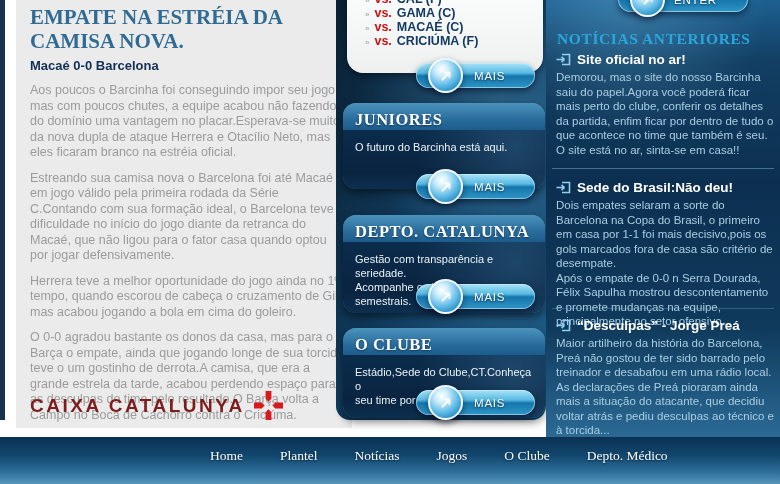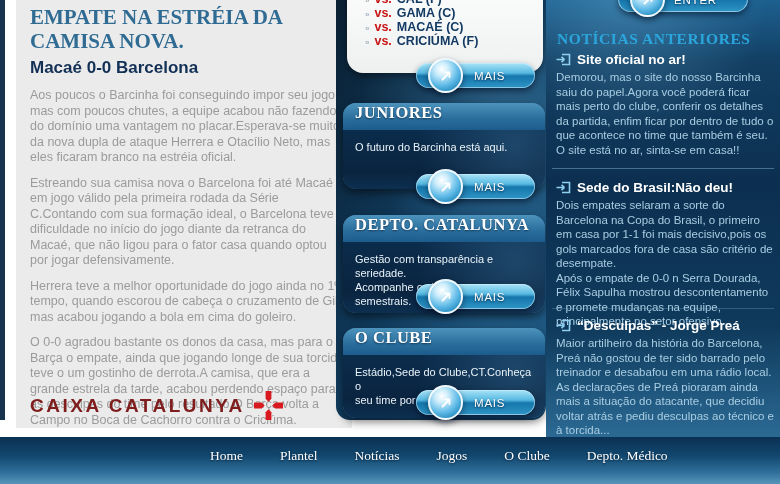--- a/index.html
+++ b/index.html
@@ -6,21 +6,21 @@
   body { background:#fff; }
   .page { position:relative; width:780px; height:484px; overflow:hidden; background:#fff;
           font-family:"Liberation Sans", sans-serif; }
 
   
   .col-left { position:absolute; left:16px; top:0; width:336px; height:428px; background:#ebebeb; }
   .left-strip { position:absolute; left:0; top:0; width:5px; height:420px; background:#17334e; }
   .article { position:absolute; left:14px; top:6px; width:318px; }
   .article-title { font-family:"Liberation Serif", serif; font-weight:bold; font-size:21px;
                    line-height:1.12; color:#2f6b93; }
-  .article-subtitle { margin-top:5px; font-size:17px; font-weight:bold; color:#122f55; }
+  .article-subtitle { margin-top:5px; font-size:13px; font-weight:bold; color:#122f55; }
   .article p { margin:10px 0 0; font-size:12.5px; line-height:15.5px; color:#9b9b9b; }
   .sponsor { position:absolute; left:14px; top:391px; display:flex; align-items:center; cursor:pointer; }
   .sponsor-text { font-size:19px; font-weight:bold; letter-spacing:2.5px; color:#7f1d1d; }
   .sponsor-mark { margin-left:9px; display:flex; }
 
   
   .col-mid { position:absolute; left:336px; top:0; width:210px; height:420px;
              border-radius:0 0 14px 14px;
              background:
                radial-gradient(circle at 80% 28%, rgba(110,185,226,.28) 0%, rgba(110,185,226,0) 42%),
@@ -31,21 +31,21 @@
                border-radius:16px; box-shadow:0 3px 7px rgba(0,0,0,.45); }
   .games-list { position:absolute; left:18px; top:27px; }
   .game-row { display:flex; align-items:baseline; gap:5px; font-weight:bold; font-size:12.5px;
               line-height:13px; cursor:pointer; }
   .game-bullet { color:#a8b4bc; font-size:8px; }
   .game-vs { color:#c81414; }
   .game-opp { color:#133a63; }
 
   .panel { position:absolute; left:343px; width:202px; border-radius:13px; overflow:hidden;
            box-shadow:0 4px 8px rgba(0,0,0,.5), inset 0 0 0 1px rgba(150,205,235,.35); }
-  .panel-head { height:27px; display:flex; align-items:flex-start; padding-left:12px;
+  .panel-head { height:27px; display:flex; align-items:flex-end; padding-left:12px;
                 background:linear-gradient(180deg,#4b93bd 0%,#2a6d9c 60%,#1c5c8c 100%); }
   .panel-head span { font-family:"Liberation Serif", serif; font-weight:bold; font-size:16.5px;
                      color:#fff; letter-spacing:.5px; text-shadow:0 1px 2px rgba(0,20,40,.6); }
   .panel-body { padding:10px 12px 0; font-size:11px; color:#e9f3f9; line-height:14px;
                 white-space:pre-line;
                 background:
                   radial-gradient(circle at 85% 30%, rgba(95,175,225,.22) 0%, rgba(95,175,225,0) 55%),
                   linear-gradient(180deg,#0b2c4c 0%,#0a2440 70%,#0d2f50 100%); }
   #panel-juniores   { top:103px; } #panel-juniores .panel-body   { height:59px; }
   #panel-financeiro { top:215px; } #panel-financeiro .panel-body { height:71px; }

